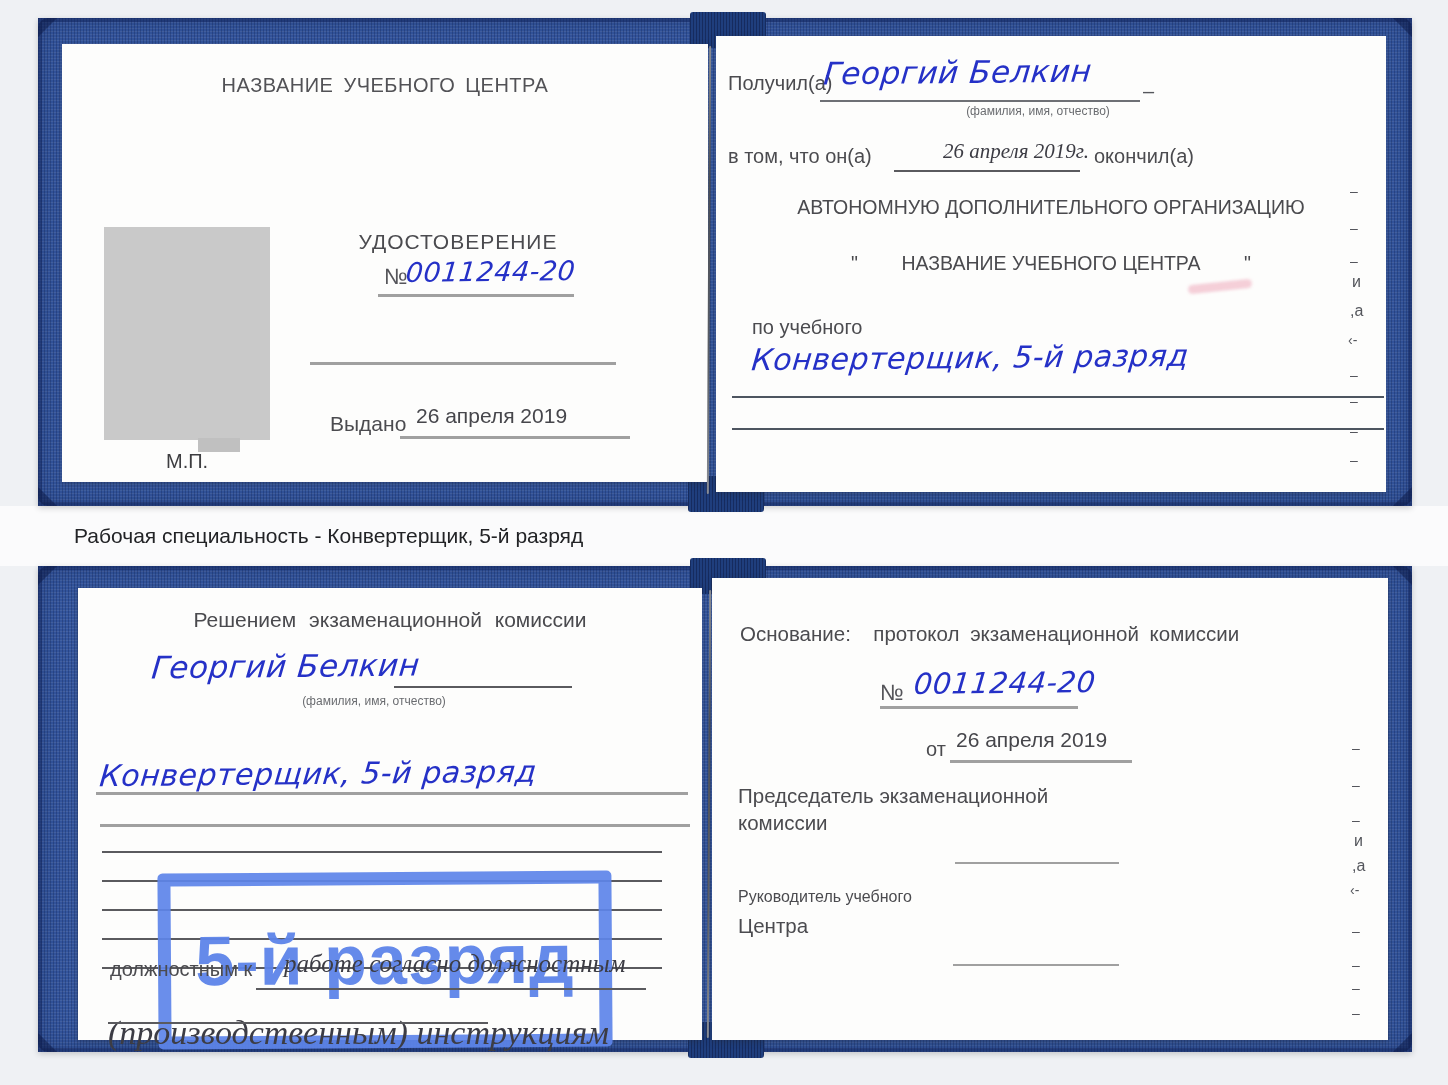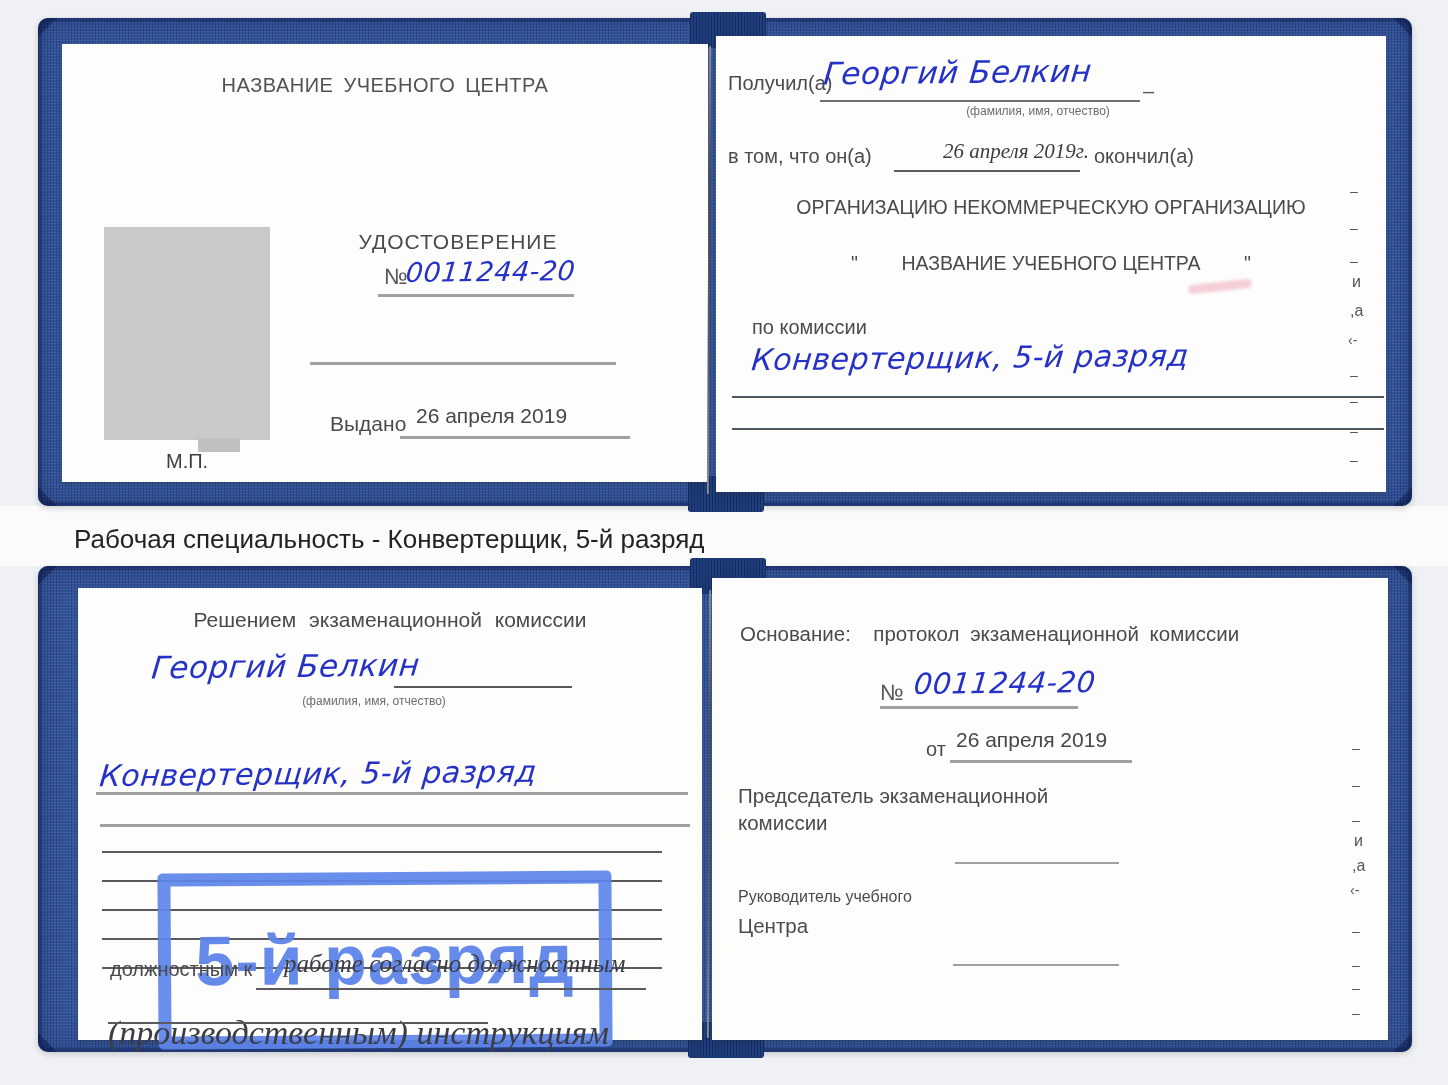--- a/index.html
+++ b/index.html
@@ -9,29 +9,29 @@
     font-family:"Liberation Sans",sans-serif;
     position:relative;overflow:hidden;
   }
   .screen{position:absolute;inset:0;}
   .caption-strip{
     position:absolute;left:0;top:506px;width:1448px;height:60px;
     background:#fbfbfc;
   }
   .caption{
     position:absolute;left:74px;top:524px;
-    font-size:26px;color:#222326;white-space:nowrap;
+    font-size:21px;color:#222326;white-space:nowrap;
   }
   .booklet{
     position:absolute;width:1374px;
     background-color:#34569e;
     background-image:
       repeating-linear-gradient(90deg, rgba(13,28,74,.28) 0 1px, transparent 1px 3px),
       repeating-linear-gradient(0deg, rgba(255,255,255,.08) 0 1px, transparent 1px 3px);
-    border-radius:10px;
+    border-radius:0;
     box-shadow: inset 0 0 0 4px rgba(18,35,90,.45), inset 0 0 30px rgba(10,22,60,.32), 0 2px 6px rgba(0,0,0,.18);
   }
   .booklet::before{
     content:"";position:absolute;inset:0;border-radius:10px;pointer-events:none;z-index:1;
     background:
       linear-gradient(135deg, rgba(12,25,70,.5) 0 13px, transparent 14px) 0 0/58px 58px no-repeat,
       linear-gradient(225deg, rgba(12,25,70,.5) 0 13px, transparent 14px) 100% 0/58px 58px no-repeat,
       linear-gradient(45deg,  rgba(12,25,70,.5) 0 13px, transparent 14px) 0 100%/58px 58px no-repeat,
       linear-gradient(315deg, rgba(12,25,70,.5) 0 13px, transparent 14px) 100% 100%/58px 58px no-repeat;
   }
@@ -122,30 +122,30 @@
     </div>
     <div class="tline" style="left:782px;top:82px;width:320px;height:1.5px;background:#6e7075;"></div>
     <div class="abs hint cen" style="left:900px;top:86px;width:200px;">(фамилия, имя, отчество)</div>
     <div class="abs lbl" style="left:1105px;top:62px;font-size:20px;color:#55575c;">–</div>
 
     <div class="abs lbl" style="left:690px;top:127px;font-size:20px;">в том, что он(а)</div>
     <div class="abs ser" style="left:905px;top:121px;font-size:21px;">26 апреля 2019г.</div>
     <div class="tline" style="left:856px;top:152px;width:186px;"></div>
     <div class="abs lbl" style="left:1056px;top:127px;font-size:20px;">окончил(а)</div>
 
-    <div class="abs lbl cen" style="left:678px;top:178px;width:670px;font-size:19.5px;color:#4a4a4e;">ОРГАНИЗАЦИЮ НЕКОММЕРЧЕСКУЮ ОРГАНИЗАЦИЮ</div>
+    <div class="abs lbl cen" style="left:678px;top:178px;width:670px;font-size:19.5px;color:#4a4a4e;">АВТОНОМНУЮ ДОПОЛНИТЕЛЬНОГО ОРГАНИЗАЦИЮ</div>
     <div class="abs cen" style="left:678px;top:234px;width:670px;font-size:19.5px;color:#4a4a4e;white-space:nowrap;">
       <span>"</span>
       <span style="margin:0 38px;">НАЗВАНИЕ УЧЕБНОГО ЦЕНТРА</span>
       <span>"</span>
     </div>
 
     <div class="smudge" style="left:1150px;top:264px;"></div>
 
-    <div class="abs lbl" style="left:714px;top:298px;font-size:20px;">по комиссии</div>
+    <div class="abs lbl" style="left:714px;top:298px;font-size:20px;">по учебного</div>
     <div class="abs" style="left:714px;top:322px;">
       <span class="hand" style="font-size:30px;">Конвертерщик, 5-й разряд</span>
     </div>
     <div class="dline" style="left:694px;top:378px;width:652px;"></div>
     <div class="dline" style="left:694px;top:410px;width:652px;"></div>
 
     <span class="mark" style="left:1312px;top:165px;">–</span>
     <span class="mark" style="left:1312px;top:202px;">–</span>
     <span class="mark" style="left:1312px;top:235px;">–</span>
     <span class="mark" style="left:1314px;top:255px;font-size:16px;">и</span>

